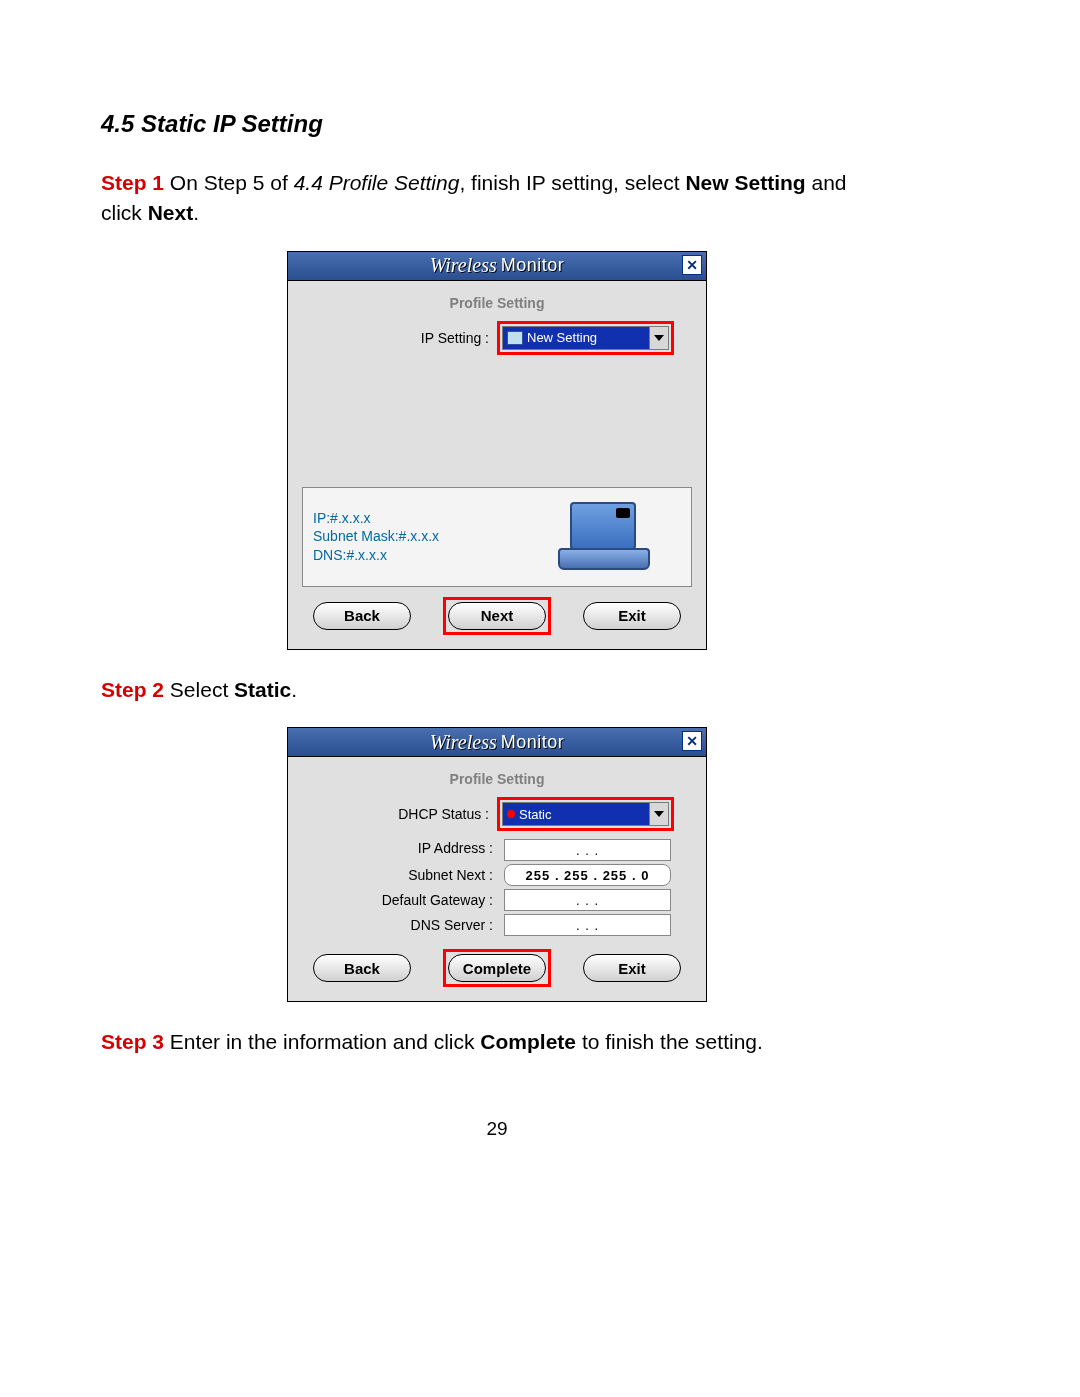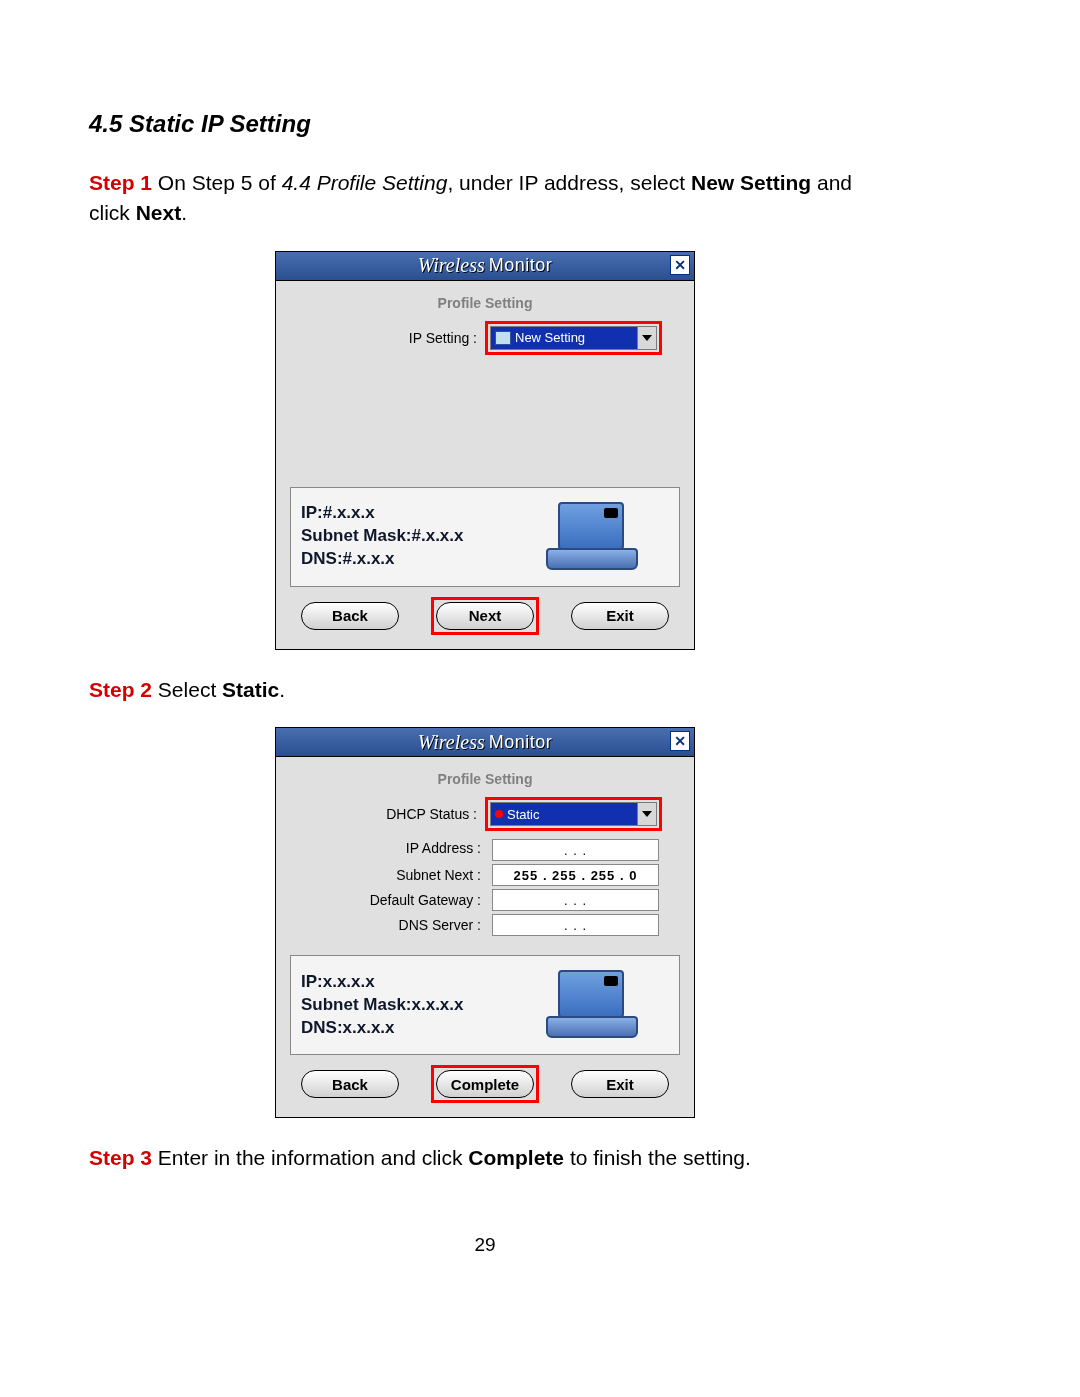--- a/index.html
+++ b/index.html
@@ -6,20 +6,21 @@
     margin: 0;
     padding: 0;
     background: #fff;
     font-family: Arial, Helvetica, sans-serif;
     width: 1080px;
   }
   .page {
     padding: 110px 115px 60px 89px;
     box-sizing: border-box;
     width: 996px;
+    margin-left: 12px;
   }
   .section-title {
     font-size: 24px;
     font-style: italic;
     font-weight: bold;
     margin-bottom: 30px;
   }
   .para {
     font-size: 21px;
     line-height: 1.45;
@@ -178,23 +179,23 @@
     border: 1px solid #888;
     background: #f4f4f4;
     height: 86px;
     margin: 6px 0 10px 0;
     display: flex;
     align-items: center;
     padding: 6px 10px;
     gap: 12px;
   }
   .info-txt {
-    font-size: 17px;
-    font-weight: bold;
-    color: #0f172a;
+    font-size: 14px;
+    font-weight: normal;
+    color: #0369a1;
     line-height: 1.35;
   }
   .laptop {
     width: 95px;
     height: 70px;
     position: relative;
     margin-left: auto;
     margin-right: 30px;
   }
   .laptop .screen {
@@ -254,21 +255,21 @@
 </style>
 </head>
 <body>
 
 <div class="page">
 
   <div class="section-title">4.5 Static IP Setting</div>
 
 
   <div class="para">
-    <span class="step-red">Step 1</span><span> On Step 5 of </span><span class="italic">4.4 Profile Setting</span><span>, under IP address, select </span><span class="bold">New Setting</span><span> and click </span><span class="bold">Next</span><span>.</span>
+    <span class="step-red">Step 1</span><span> On Step 5 of </span><span class="italic">4.4 Profile Setting</span><span>, finish IP setting, select </span><span class="bold">New Setting</span><span> and click </span><span class="bold">Next</span><span>.</span>
   </div>
 
   <div class="dialog-wrap">
     <div class="dlg-outer">
       <div class="titlebar">
         <span class="wl">Wireless</span>
         <span class="mon">Monitor</span>
         <div class="close-x">✕</div>
       </div>
       <div class="dlg-body">
@@ -350,21 +351,21 @@
           <div class="form-row">
             <span class="lbl">IP Address :</span>
             <div style="padding:5px 3px 0 3px;">
               <div class="ip-field"> .       .       . </div>
             </div>
           </div>
 
           <div class="form-row">
             <span class="lbl">Subnet Next :</span>
             <div style="padding:0 3px;">
-              <div class="ip-field" style="font-weight:bold;">255 . 255 . 255 .  0</div>
+              <div class="ip-field" style="font-weight:bold;border-radius:8px;">255 . 255 . 255 .  0</div>
             </div>
           </div>
 
           <div class="form-row">
             <span class="lbl">Default Gateway :</span>
             <div style="padding:0 3px;">
               <div class="ip-field"> .       .       . </div>
             </div>
           </div>
 
@@ -372,31 +373,20 @@
             <span class="lbl">DNS Server :</span>
             <div style="padding:0 3px;">
               <div class="ip-field"> .       .       . </div>
             </div>
           </div>
 
         </div>
 
         <div class="filler-sm"></div>
 
-        <div class="info-panel">
-          <div class="info-txt">
-            <div>IP:x.x.x.x</div>
-            <div>Subnet Mask:x.x.x.x</div>
-            <div>DNS:x.x.x.x</div>
-          </div>
-          <div class="laptop">
-            <div class="screen"></div>
-            <div class="base"></div>
-          </div>
-        </div>
 
         <div class="btn-row">
           <div class="btn-hl invis">
             <div class="wbtn">Back</div>
           </div>
           <div class="btn-hl">
             <div class="wbtn">Complete</div>
           </div>
           <div class="btn-hl invis">
             <div class="wbtn">Exit</div>

